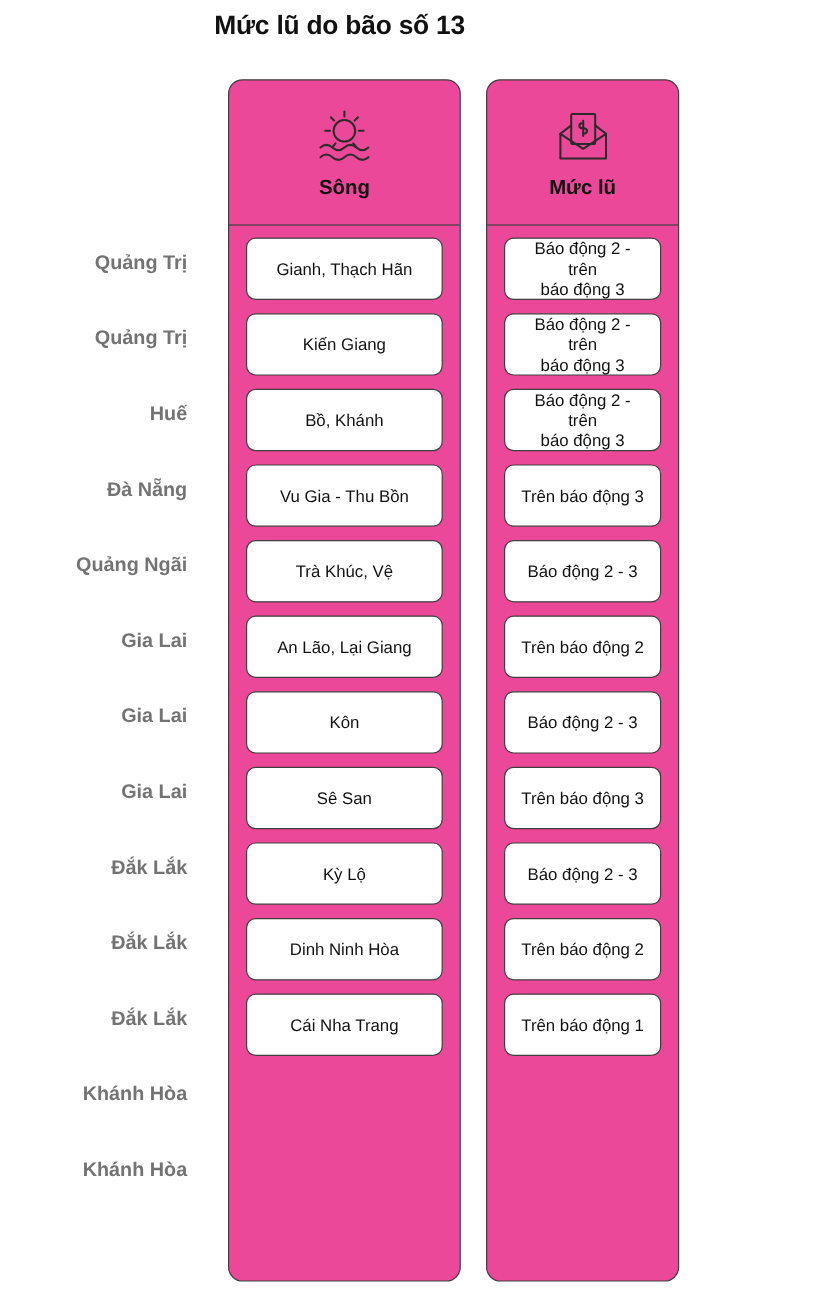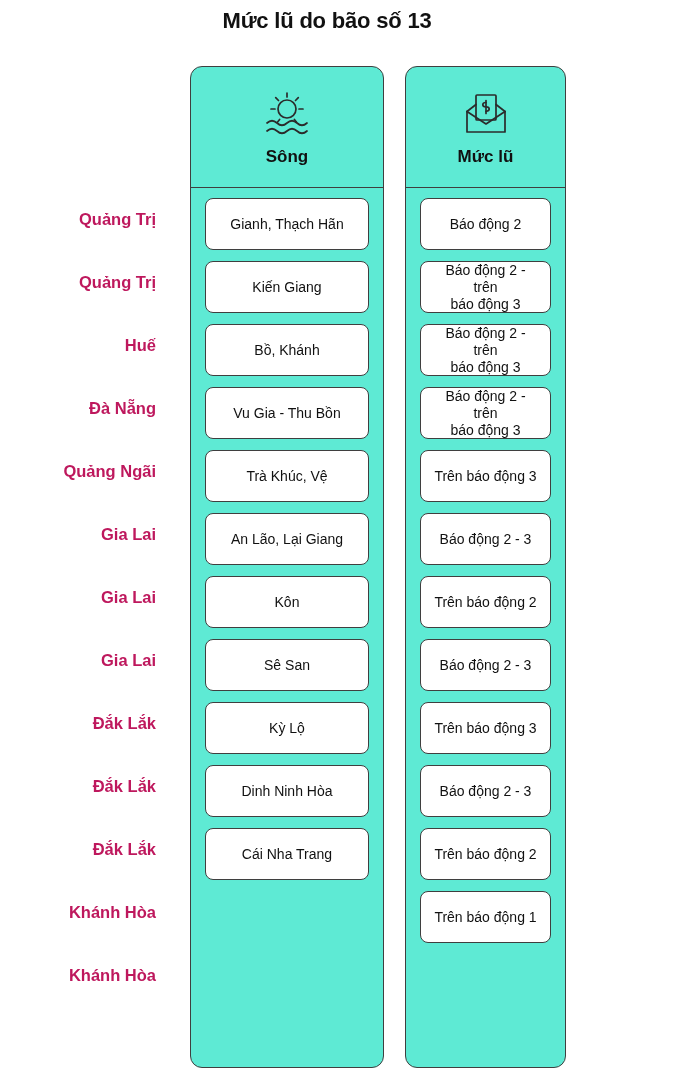--- a/index.html
+++ b/index.html
@@ -21,21 +21,20 @@
     position: absolute;
     left: 0;
     top: 8px;
     width: 566px;
     text-align: center;
     font-size: 22px;
     font-weight: bold;
     letter-spacing: -0.2px;
     color: #111111;
     white-space: nowrap;
-    padding-left: 44px;
   }
 
   
   #table-area {
     position: absolute;
     left: 0;
     top: 0;
     width: 680px;
     height: 1081px;
   }
@@ -47,31 +46,31 @@
     top: 188px;
     width: 156px;
   }
   .row-label {
     height: 63px;
     display: flex;
     align-items: center;
     justify-content: flex-end;
     font-size: 16.5px;
     font-weight: bold;
-    color: #be185d;
+    color: #737373;
     white-space: nowrap;
   }
 
   
   .data-column {
     position: absolute;
     top: 66px;
     border: 1.6px solid #3f3f3f;
     border-radius: 12px;
-    background: #5eead4;
+    background: #ec4899;
     box-sizing: border-box;
   }
   #column-song  { left: 190px; width: 194px; height: 1002px; }
   #column-mucl  { left: 405px; width: 161px; height: 1002px; }
 
   .column-header {
     height: 121px;
     border-bottom: 1.6px solid #3f3f3f;
     display: flex;
     flex-direction: column;
@@ -183,21 +182,20 @@
             <line x1="23" y1="8.6" x2="23" y2="21.4"></line>
             <path d="M4 19.5 L13 12.5"></path>
             <path d="M42 19.5 L33 12.5"></path>
             <path d="M4 19.5 L4 40 L42 40 L42 19.5"></path>
             <path d="M4 19.5 L23 32 L42 19.5"></path>
           </svg>
         </div>
         <div class="column-header-label">Mức lũ</div>
       </div>
       <div class="cell-stack">
-        <div class="cell">Báo động 2</div>
         <div class="cell">Báo động 2 - trên
 báo động 3</div>
         <div class="cell">Báo động 2 - trên
 báo động 3</div>
         <div class="cell">Báo động 2 - trên
 báo động 3</div>
         <div class="cell">Trên báo động 3</div>
         <div class="cell">Báo động 2 - 3</div>
         <div class="cell">Trên báo động 2</div>
         <div class="cell">Báo động 2 - 3</div>

